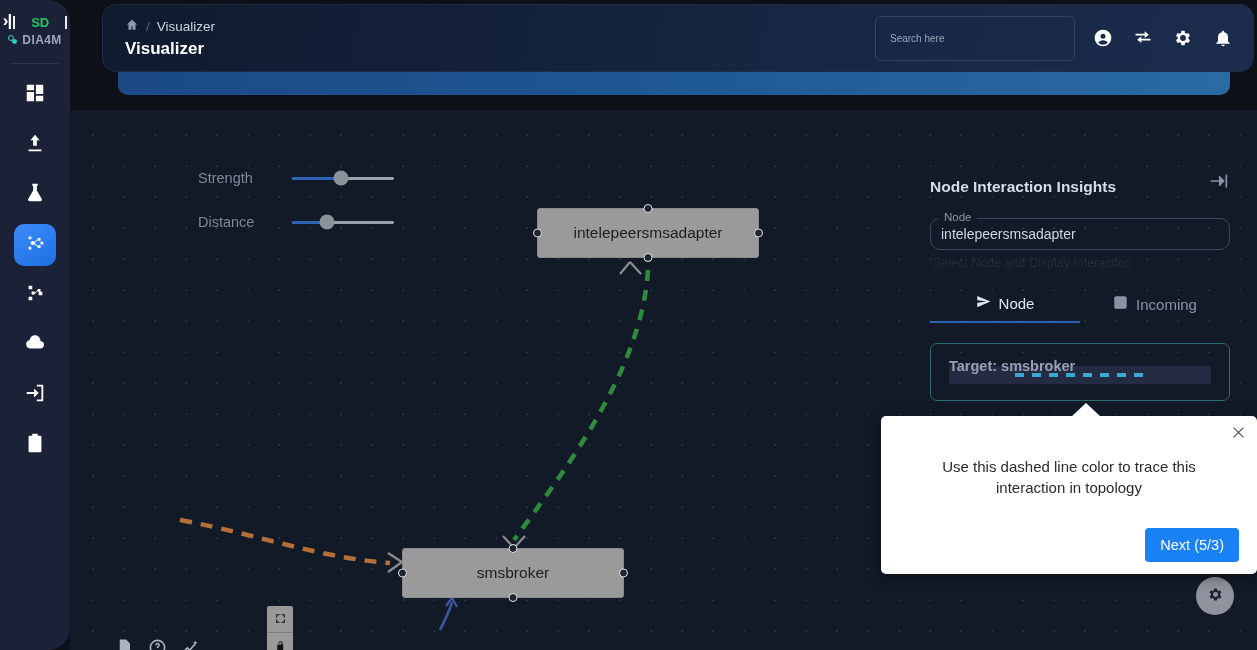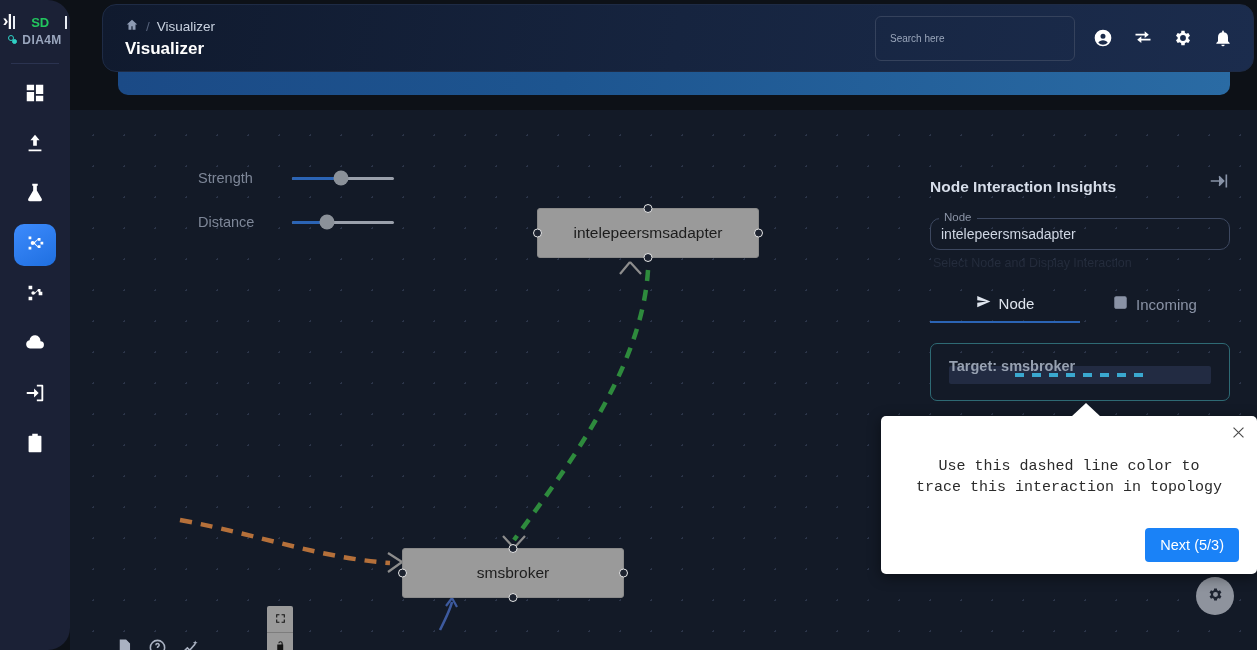--- a/index.html
+++ b/index.html
@@ -197,21 +197,20 @@
     background:#ffffff; border-radius:5px; z-index:40;
     box-shadow:0 3px 14px rgba(0,0,0,.45);
     padding:14px 18px 12px;
     display:flex; flex-direction:column;
   }
   .pop-close { position:absolute; right:10px; top:8px; cursor:pointer; }
   .pop-close svg { width:17px; height:17px; stroke:#4a4a4a; stroke-width:1.6; fill:none; }
   .pop-text {
     margin-top:26px; text-align:center; font-size:15px; color:#2b2b2b; line-height:1.42;
     padding: 0 14px;
-    font-family: Liberation Mono, monospace;
   }
   .pop-actions { margin-top:auto; display:flex; justify-content:flex-end; }
   .pop-btn {
     background:#1a82f7; color:#fff; border:none; border-radius:4px;
     font-size:14.5px; padding:9px 15px; cursor:pointer;
     font-family:"Liberation Sans",sans-serif;
   }
   .pop-arrow {
     position:absolute; left:190px; top:-13px;
     width:0; height:0; border-left:15px solid transparent;

